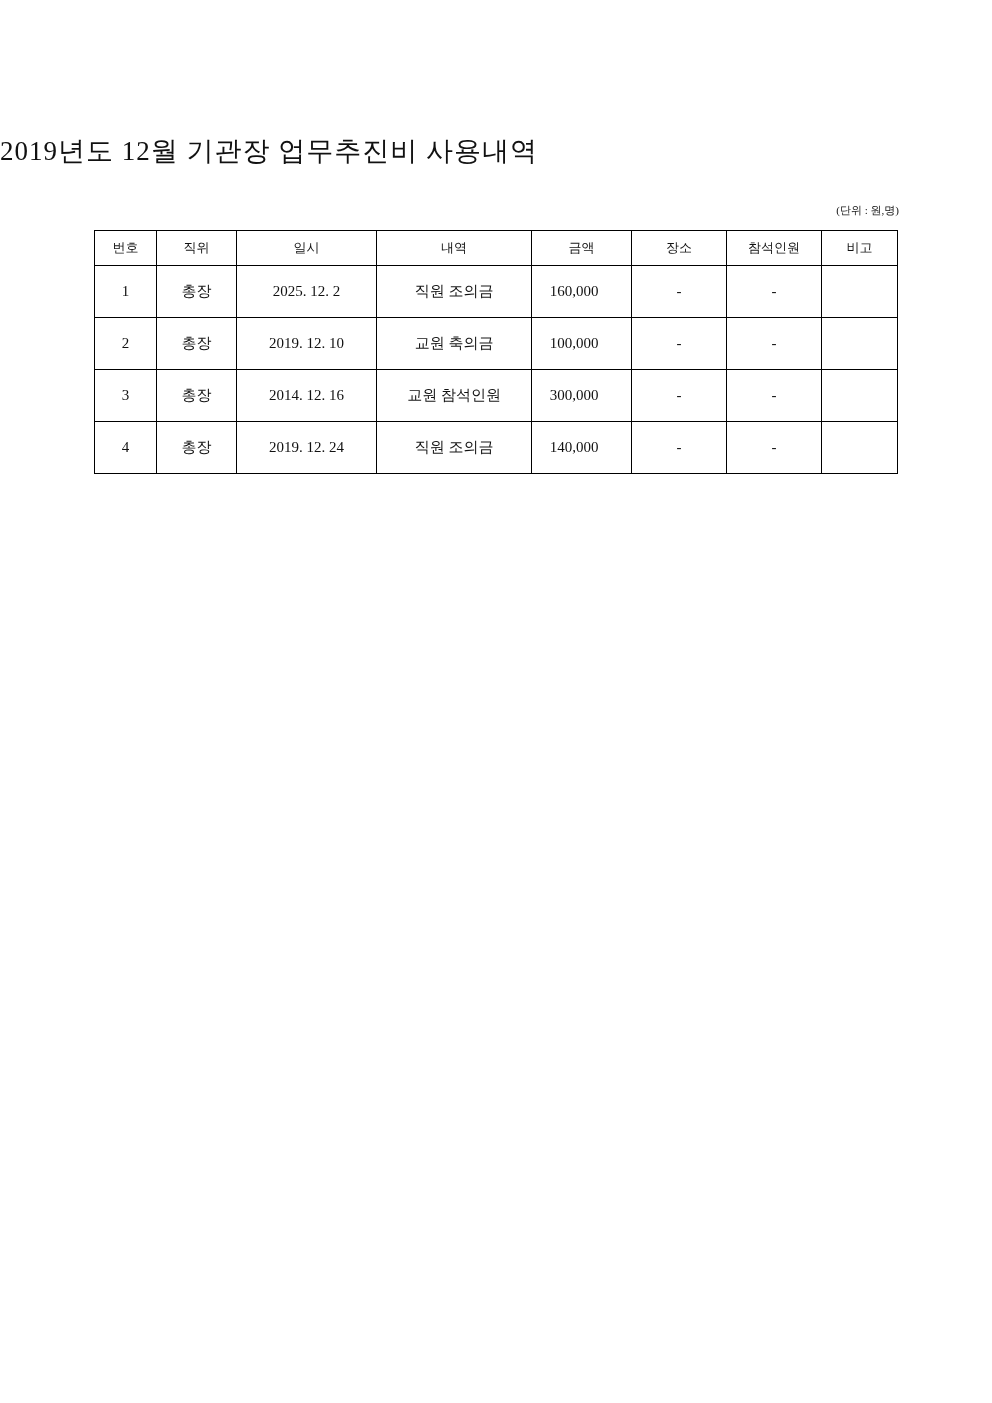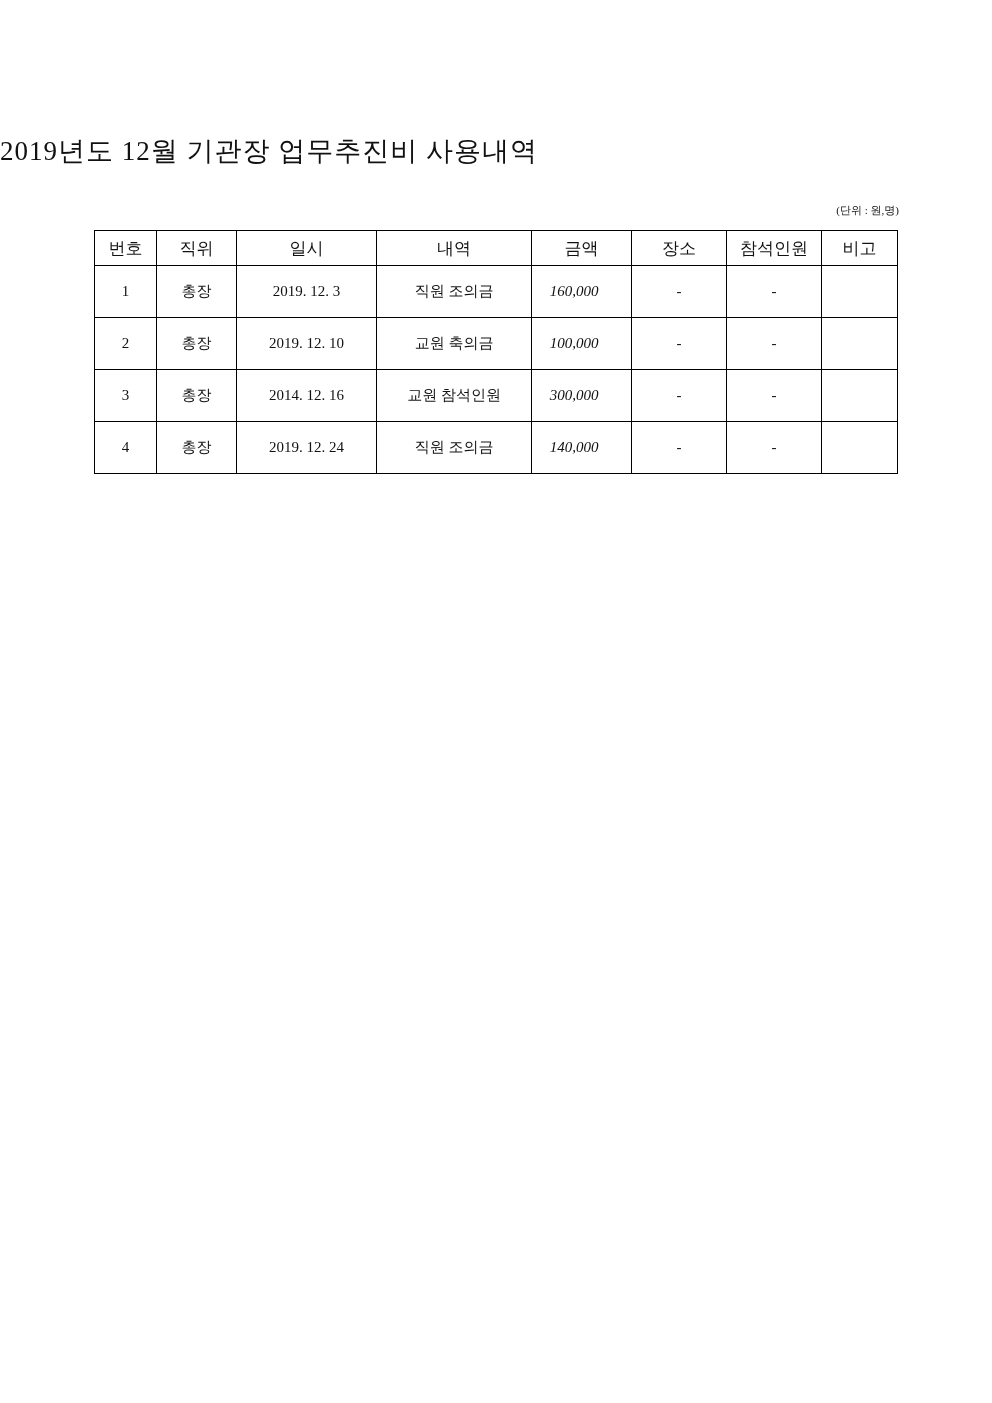--- a/index.html
+++ b/index.html
@@ -62,21 +62,21 @@
   table.usage td {
     border: 1px solid #000000;
     text-align: center;
     vertical-align: middle;
     font-family: "Liberation Serif", serif;
     color: #111111;
   }
 
   table.usage thead th {
     height: 32px;
-    font-size: 17px;
+    font-size: 13px;
     font-weight: normal;
     background: #ffffff;
   }
 
   table.usage tbody td {
     height: 49px;
     font-size: 15px;
   }
 
   
@@ -85,21 +85,20 @@
   col.c-date    { width: 140px; }
   col.c-detail  { width: 155px; }
   col.c-amount  { width: 100px; }
   col.c-place   { width: 95px; }
   col.c-people  { width: 95px; }
   col.c-note    { width: 76px; }
 
   td.amount {
     text-align: right;
     padding-right: 16px;
-    font-style: italic;
   }
 
   td.dash, td.empty {
     font-size: 15px;
   }
 </style>
 </head>
 <body>
 
 <div class="page">
@@ -129,21 +128,21 @@
           <th>금액</th>
           <th>장소</th>
           <th>참석인원</th>
           <th>비고</th>
         </tr>
       </thead>
       <tbody>
         <tr>
           <td>1</td>
           <td>총장</td>
-          <td>2019. 12. 3</td>
+          <td>2025. 12. 2</td>
           <td>직원 조의금</td>
           <td class="amount">160,000</td>
           <td class="dash">-</td>
           <td class="dash">-</td>
           <td class="empty"></td>
         </tr>
         <tr>
           <td>2</td>
           <td>총장</td>
           <td>2019. 12. 10</td>

